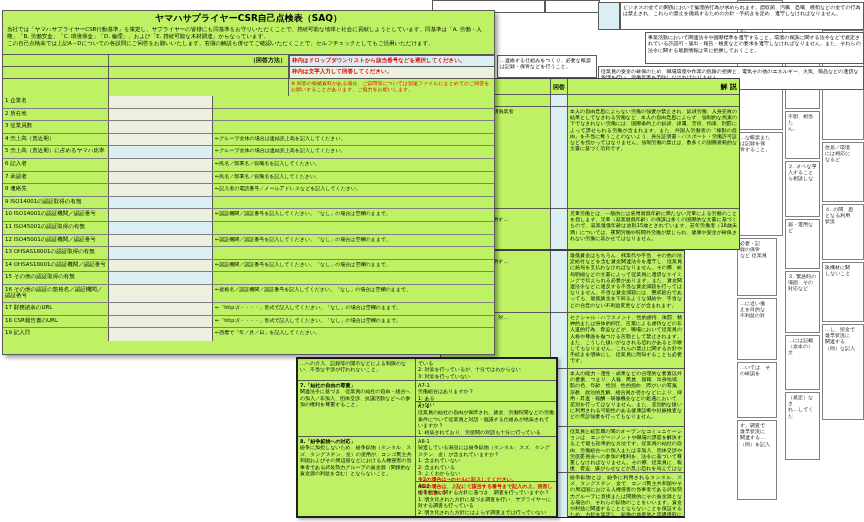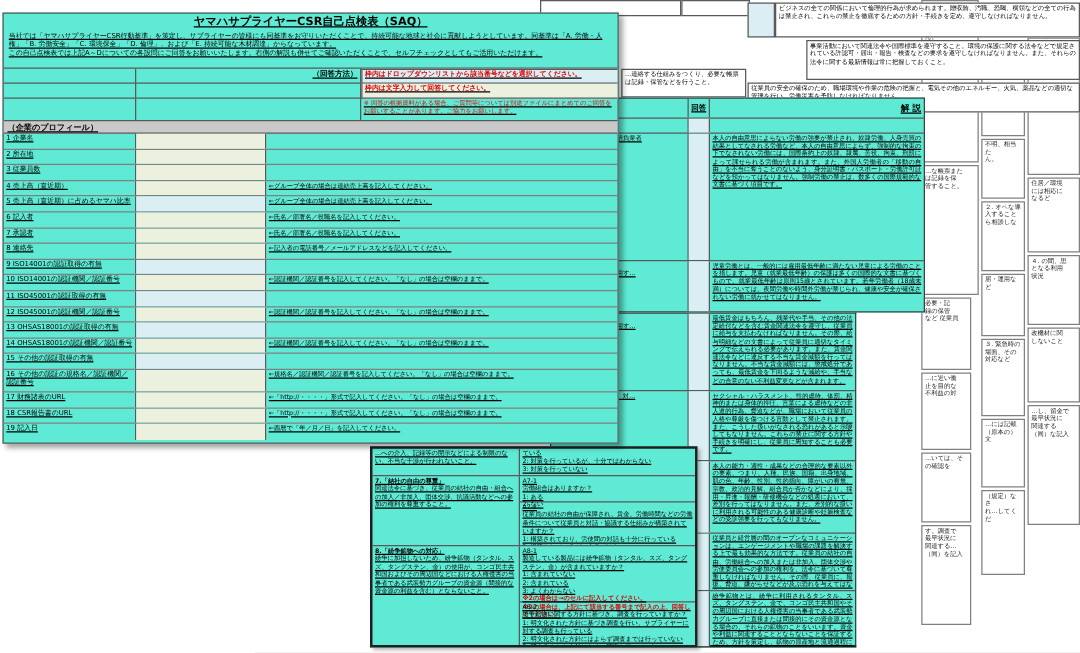--- a/index.html
+++ b/index.html
@@ -1,18 +1,18 @@
 <!DOCTYPE html>
 <html><head>
 <meta charset="utf-8">
 <style>
   html,body{margin:0;padding:0;background:#e9e9e9;}
   #page{position:relative;width:864px;height:522px;background:#ffffff;overflow:hidden;
         font-family:"DejaVu Sans",sans-serif;color:#000;}
-  .sheet{position:absolute;background:#5eead4;border:1px solid #595959;box-sizing:border-box;text-decoration:underline;}
+  .sheet{position:absolute;background:#bef264;border:1px solid #595959;box-sizing:border-box;}
   .shadow{box-shadow:3px 3px 4px rgba(0,0,0,0.35);}
   .pre{white-space:pre-line;}
   .t5{font-size:5px;line-height:6.4px;}
   .t55{font-size:5.5px;line-height:7px;}
   .t6{font-size:6px;line-height:7.6px;}
   .t7{font-size:7px;line-height:9px;}
   .red{color:#e00000;}
   .bold{font-weight:bold;}
   .row{display:flex;box-sizing:border-box;}
   .cell{box-sizing:border-box;border-right:1px solid #595959;overflow:hidden;padding:1px 2px;}
@@ -229,21 +229,20 @@
     <div class="row mrow" style="height:12px">
       <div class="cell c1 bb"></div>
       <div class="cell c2 bb"></div>
       <div class="cell c3 bb greenfill red bold t55" style="border:1px solid #595959;border-right:none;border-top:none">枠内は文字入力して回答してください。</div>
     </div>
     <div class="row mrow" style="height:17px">
       <div class="cell c1"></div>
       <div class="cell c2"></div>
       <div class="cell c3 red t5">※ 回答の根拠資料がある場合、ご質問等については別途ファイルにまとめてのご回答をお願いすることがあります。ご協力をお願いします。</div>
     </div>
-    <div id="band">（企業のプロフィール）</div>
 
     <div class="row prow">
         <div class="cell plabel">1 企業名</div>
         <div class="cell pinput greenfill"></div>
         <div class="pnote"></div>
       </div>
     <div class="row prow">
         <div class="cell plabel">2 所在地</div>
         <div class="cell pinput greenfill"></div>
         <div class="pnote"></div>

